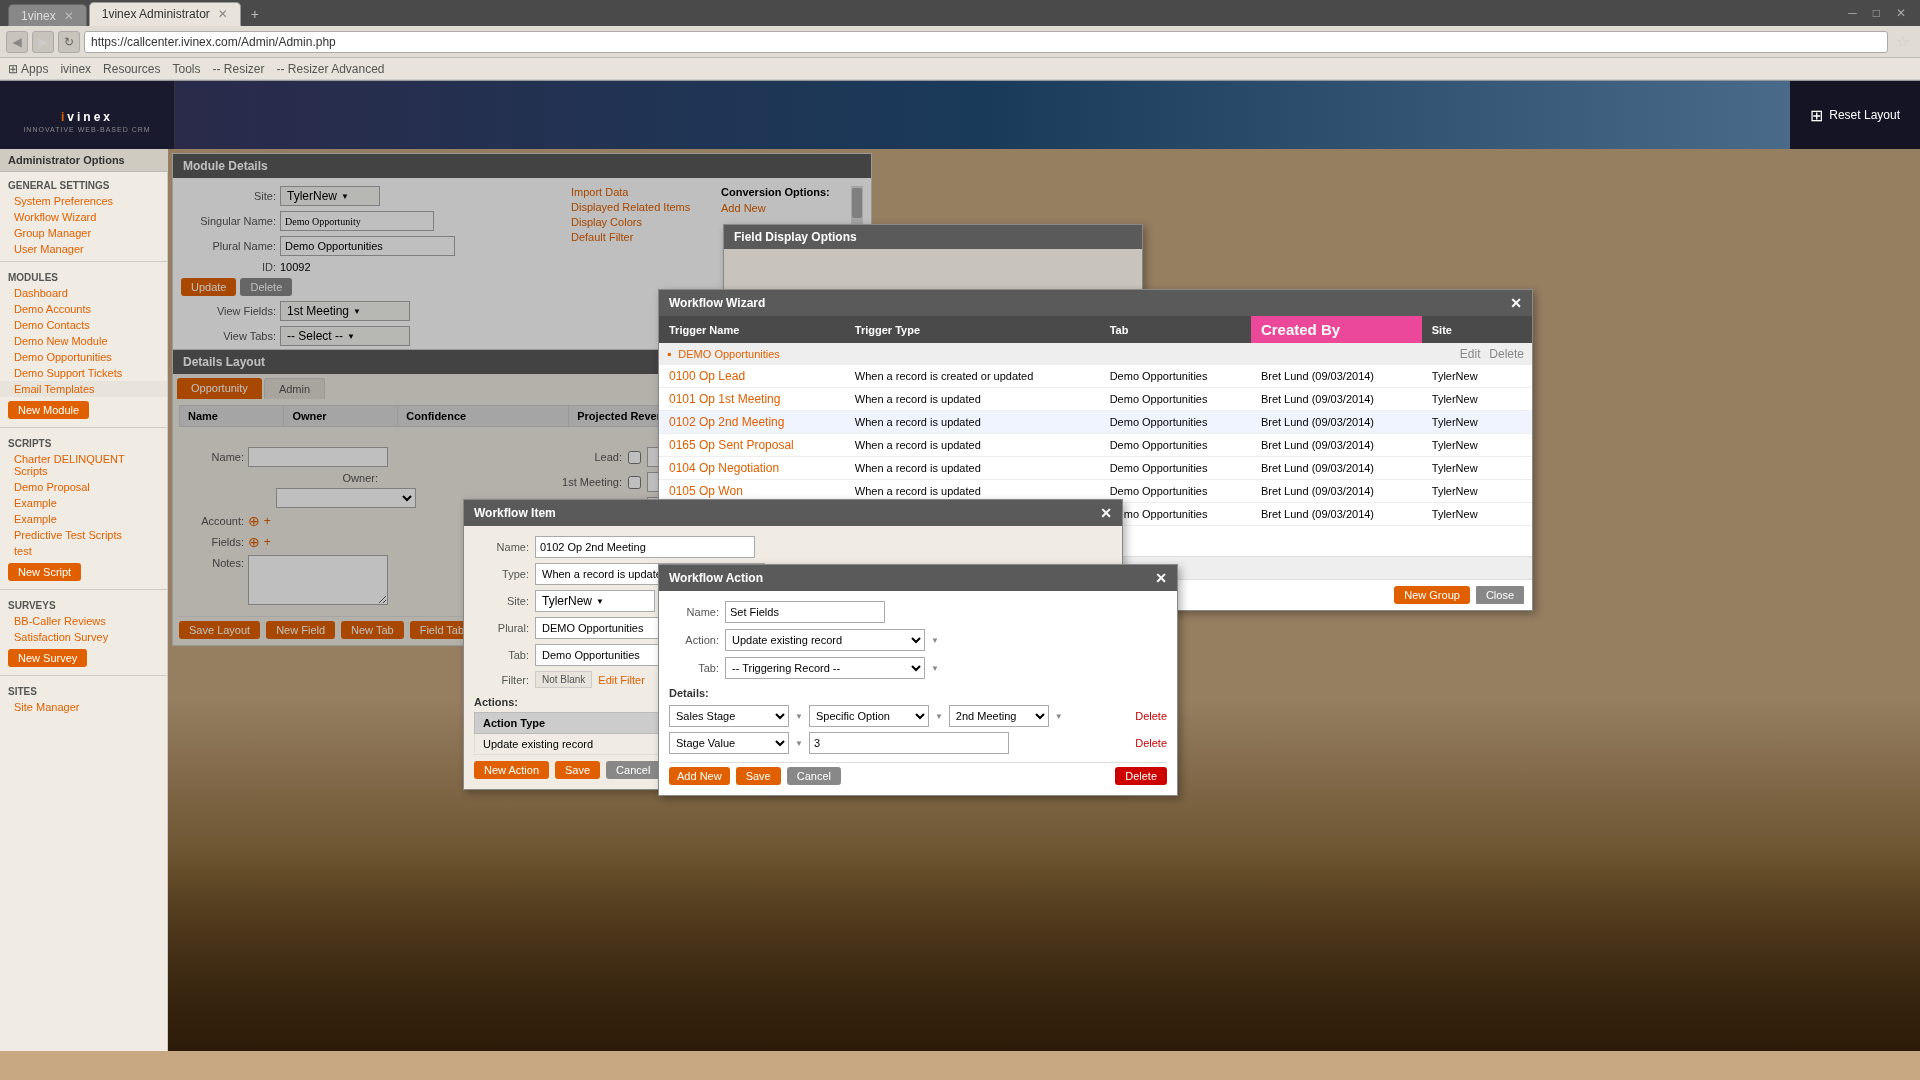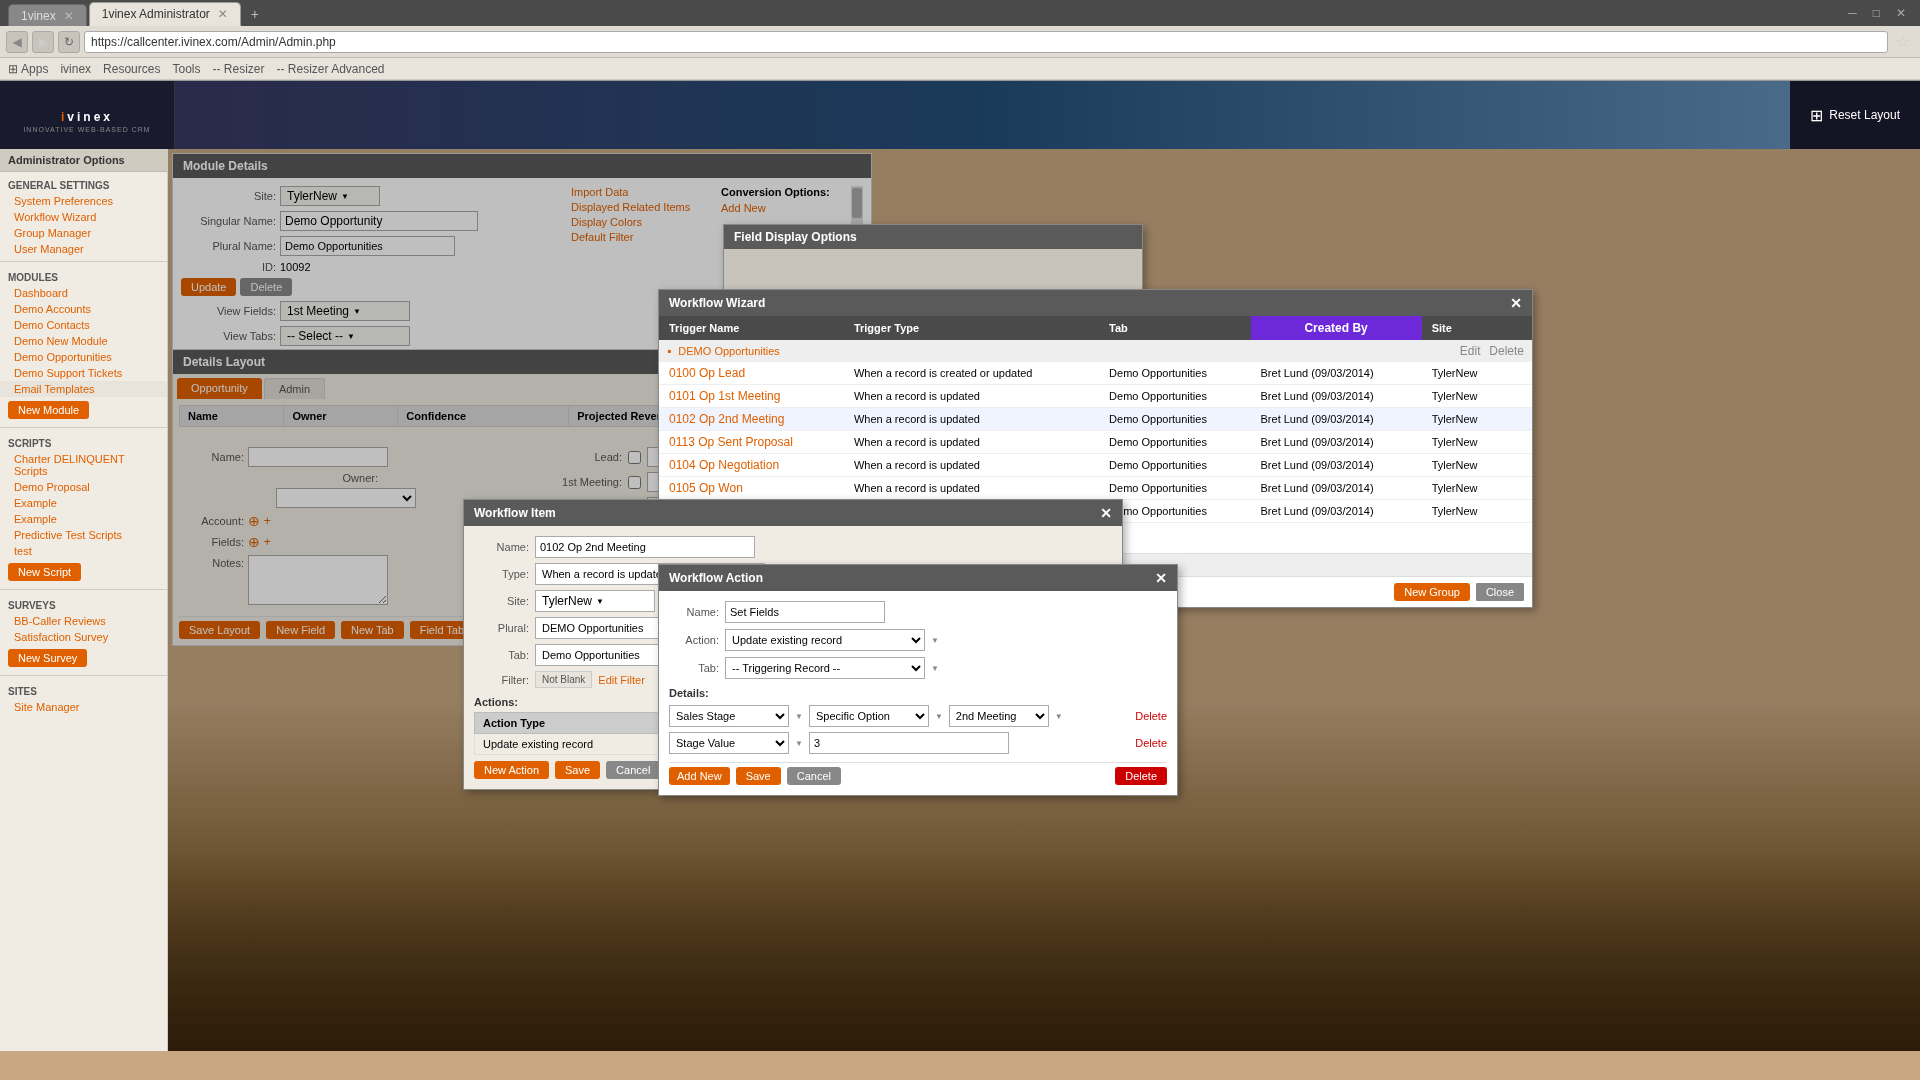--- a/index.html
+++ b/index.html
@@ -140,21 +140,21 @@
         <div style="flex:1;">
           <div style="display:flex; align-items:center; margin-bottom:5px; gap:4px;">
             <span style="width:95px; text-align:right; font-size:11px; color:#555;">Site:</span>
             <div style="border:1px solid #aaa; padding:2px 6px; font-size:11px; height:20px; min-width:100px; background:#f5f5f0; display:flex; align-items:center; gap:4px; cursor:pointer;">
               <span>TylerNew</span>
               <span style="font-size:8px;">▼</span>
             </div>
           </div>
           <div style="display:flex; align-items:center; margin-bottom:5px; gap:4px;">
             <span style="width:95px; text-align:right; font-size:11px; color:#555;">Singular Name:</span>
-            <input type="text" style="border: 1px solid rgb(170, 170, 170); padding: 2px 4px; font-size: 12px; height: 20px; width: 198px;" value="Demo Opportunity">
+            <input type="text" style="border: 1px solid rgb(170, 170, 170); padding: 2px 4px; font-size: 10px; height: 20px; width: 154px; font-family: Liberation Serif, serif;" value="Demo Opportunity">
           </div>
           <div style="display:flex; align-items:center; margin-bottom:5px; gap:4px;">
             <span style="width:95px; text-align:right; font-size:11px; color:#555;">Plural Name:</span>
             <input type="text" style="border: 1px solid rgb(170, 170, 170); padding: 2px 4px; font-size: 11px; height: 20px; width: 175px;" value="Demo Opportunities">
           </div>
           <div style="display:flex; align-items:center; margin-bottom:5px; gap:4px;">
             <span style="width:95px; text-align:right; font-size:11px; color:#555;">ID:</span>
             <span style="font-size:11px;">10092</span>
           </div>
           <div style="display:flex; align-items:center; margin-bottom:5px; gap:4px;">
@@ -288,21 +288,21 @@
         <span>Workflow Wizard</span>
         <span style="cursor:pointer; font-size:14px;">✕</span>
       </div>
       <div style="padding:0;">
         <table style="width:100%; border-collapse:collapse;">
           <thead>
             <tr>
               <th style="background:#4a4a4a; color:white; padding:5px 10px; font-size:11px; text-align:left;">Trigger Name</th>
               <th style="background:#4a4a4a; color:white; padding:5px 10px; font-size:11px; text-align:left;">Trigger Type</th>
               <th style="background:#4a4a4a; color:white; padding:5px 10px; font-size:11px; text-align:left;">Tab</th>
-              <th style="background:#6d28d9; color:white; padding:5px 10px; font-size:12px; text-align:center;">Created By</th>
+              <th style="background:#ec4899; color:white; padding:5px 10px; font-size:15px; text-align:left;">Created By</th>
               <th style="background:#4a4a4a; color:white; padding:5px 10px; font-size:11px; text-align:left;">Site</th>
               <th style="background:#4a4a4a; color:white; padding:5px 10px; font-size:11px; text-align:left;"></th>
             </tr>
           </thead>
           <tbody>
 
             <tr>
               <td colspan="6" style="background:#eee; padding:4px 8px; font-size:11px;">
                 <span style="color:#e06000; cursor:pointer; font-weight:bold;">▪</span>
                 <span style="color:#e06000; cursor:pointer; font-size:11px; margin-left:4px;">DEMO Opportunities</span>
@@ -331,21 +331,21 @@
             </tr>
             <tr style="border-bottom:1px solid #eee; background:#f0f4ff;">
               <td style="padding:4px 10px; font-size:11px;"><span style="color:#e06000; cursor:pointer;">0102 Op 2nd Meeting</span></td>
               <td style="padding:4px 10px; font-size:11px;">When a record is updated</td>
               <td style="padding:4px 10px; font-size:11px;">Demo Opportunities</td>
               <td style="padding:4px 10px; font-size:11px;">Bret Lund (09/03/2014)</td>
               <td style="padding:4px 10px; font-size:11px;">TylerNew</td>
               <td style="padding:4px 10px; font-size:11px;"></td>
             </tr>
             <tr style="border-bottom:1px solid #eee;">
-              <td style="padding:4px 10px; font-size:11px;"><span style="color:#e06000; cursor:pointer;">0113 Op Sent Proposal</span></td>
+              <td style="padding:4px 10px; font-size:11px;"><span style="color:#e06000; cursor:pointer;">0165 Op Sent Proposal</span></td>
               <td style="padding:4px 10px; font-size:11px;">When a record is updated</td>
               <td style="padding:4px 10px; font-size:11px;">Demo Opportunities</td>
               <td style="padding:4px 10px; font-size:11px;">Bret Lund (09/03/2014)</td>
               <td style="padding:4px 10px; font-size:11px;">TylerNew</td>
               <td style="padding:4px 10px; font-size:11px;"></td>
             </tr>
             <tr style="border-bottom:1px solid #eee;">
               <td style="padding:4px 10px; font-size:11px;"><span style="color:#e06000; cursor:pointer;">0104 Op Negotiation</span></td>
               <td style="padding:4px 10px; font-size:11px;">When a record is updated</td>
               <td style="padding:4px 10px; font-size:11px;">Demo Opportunities</td>

